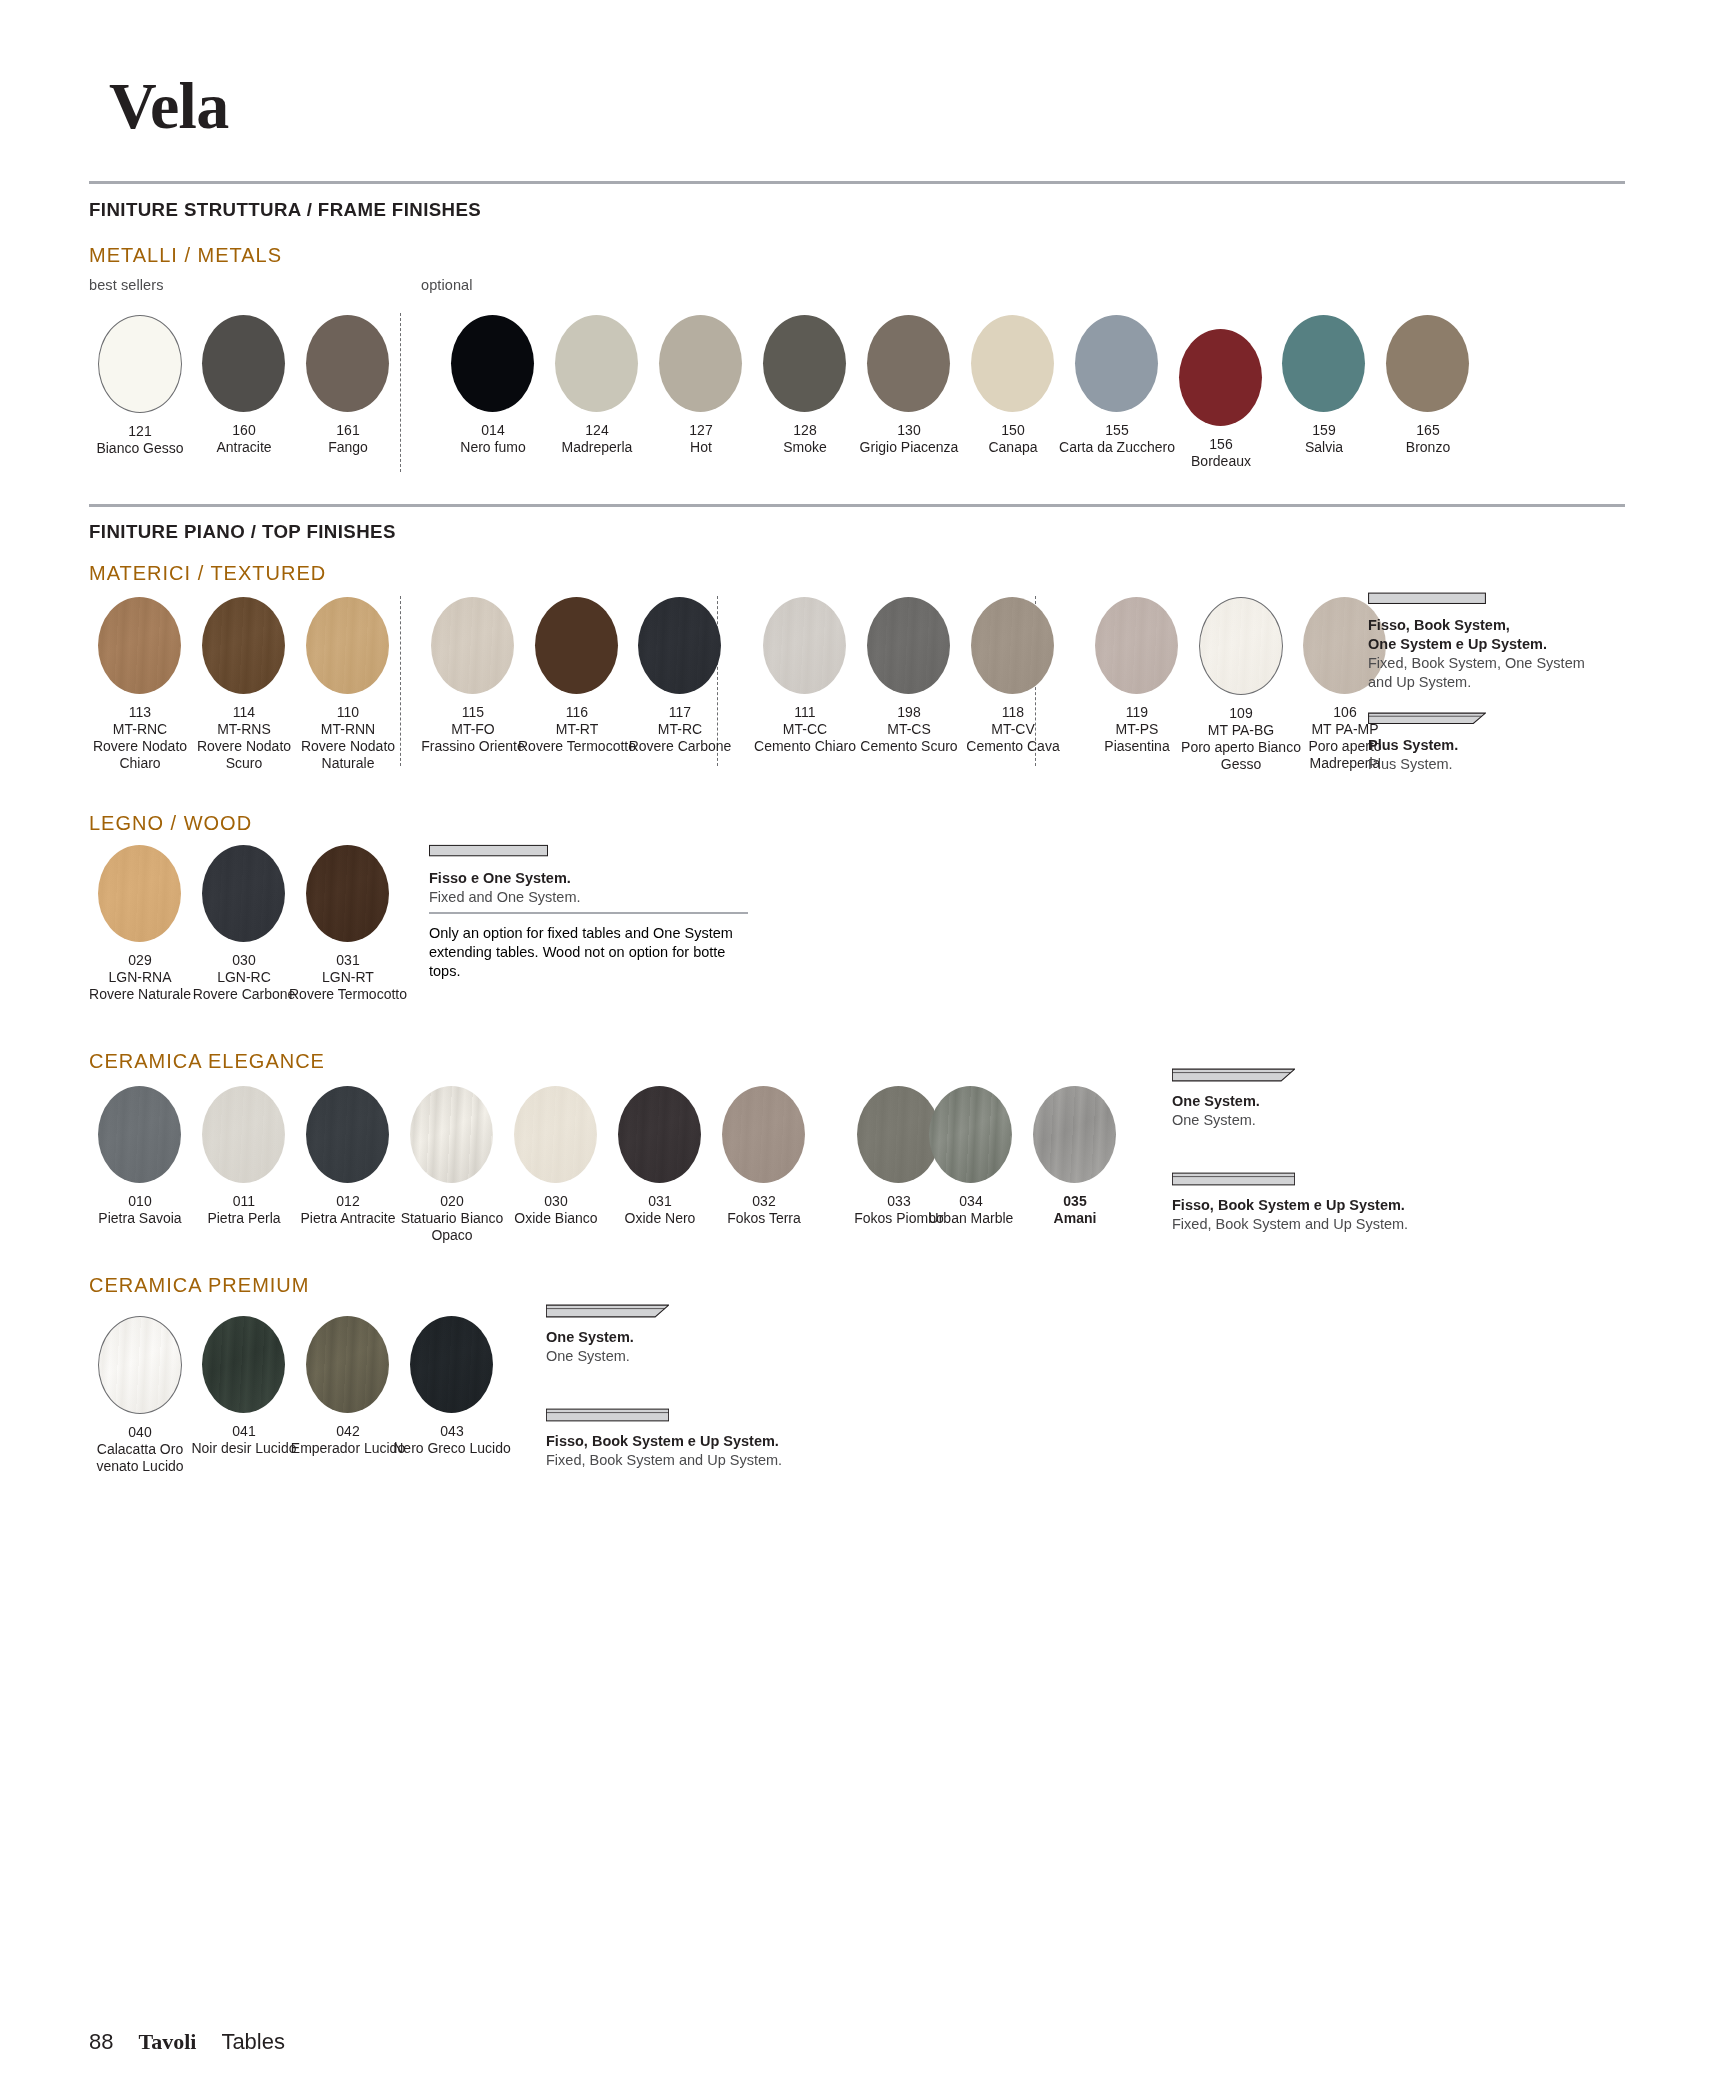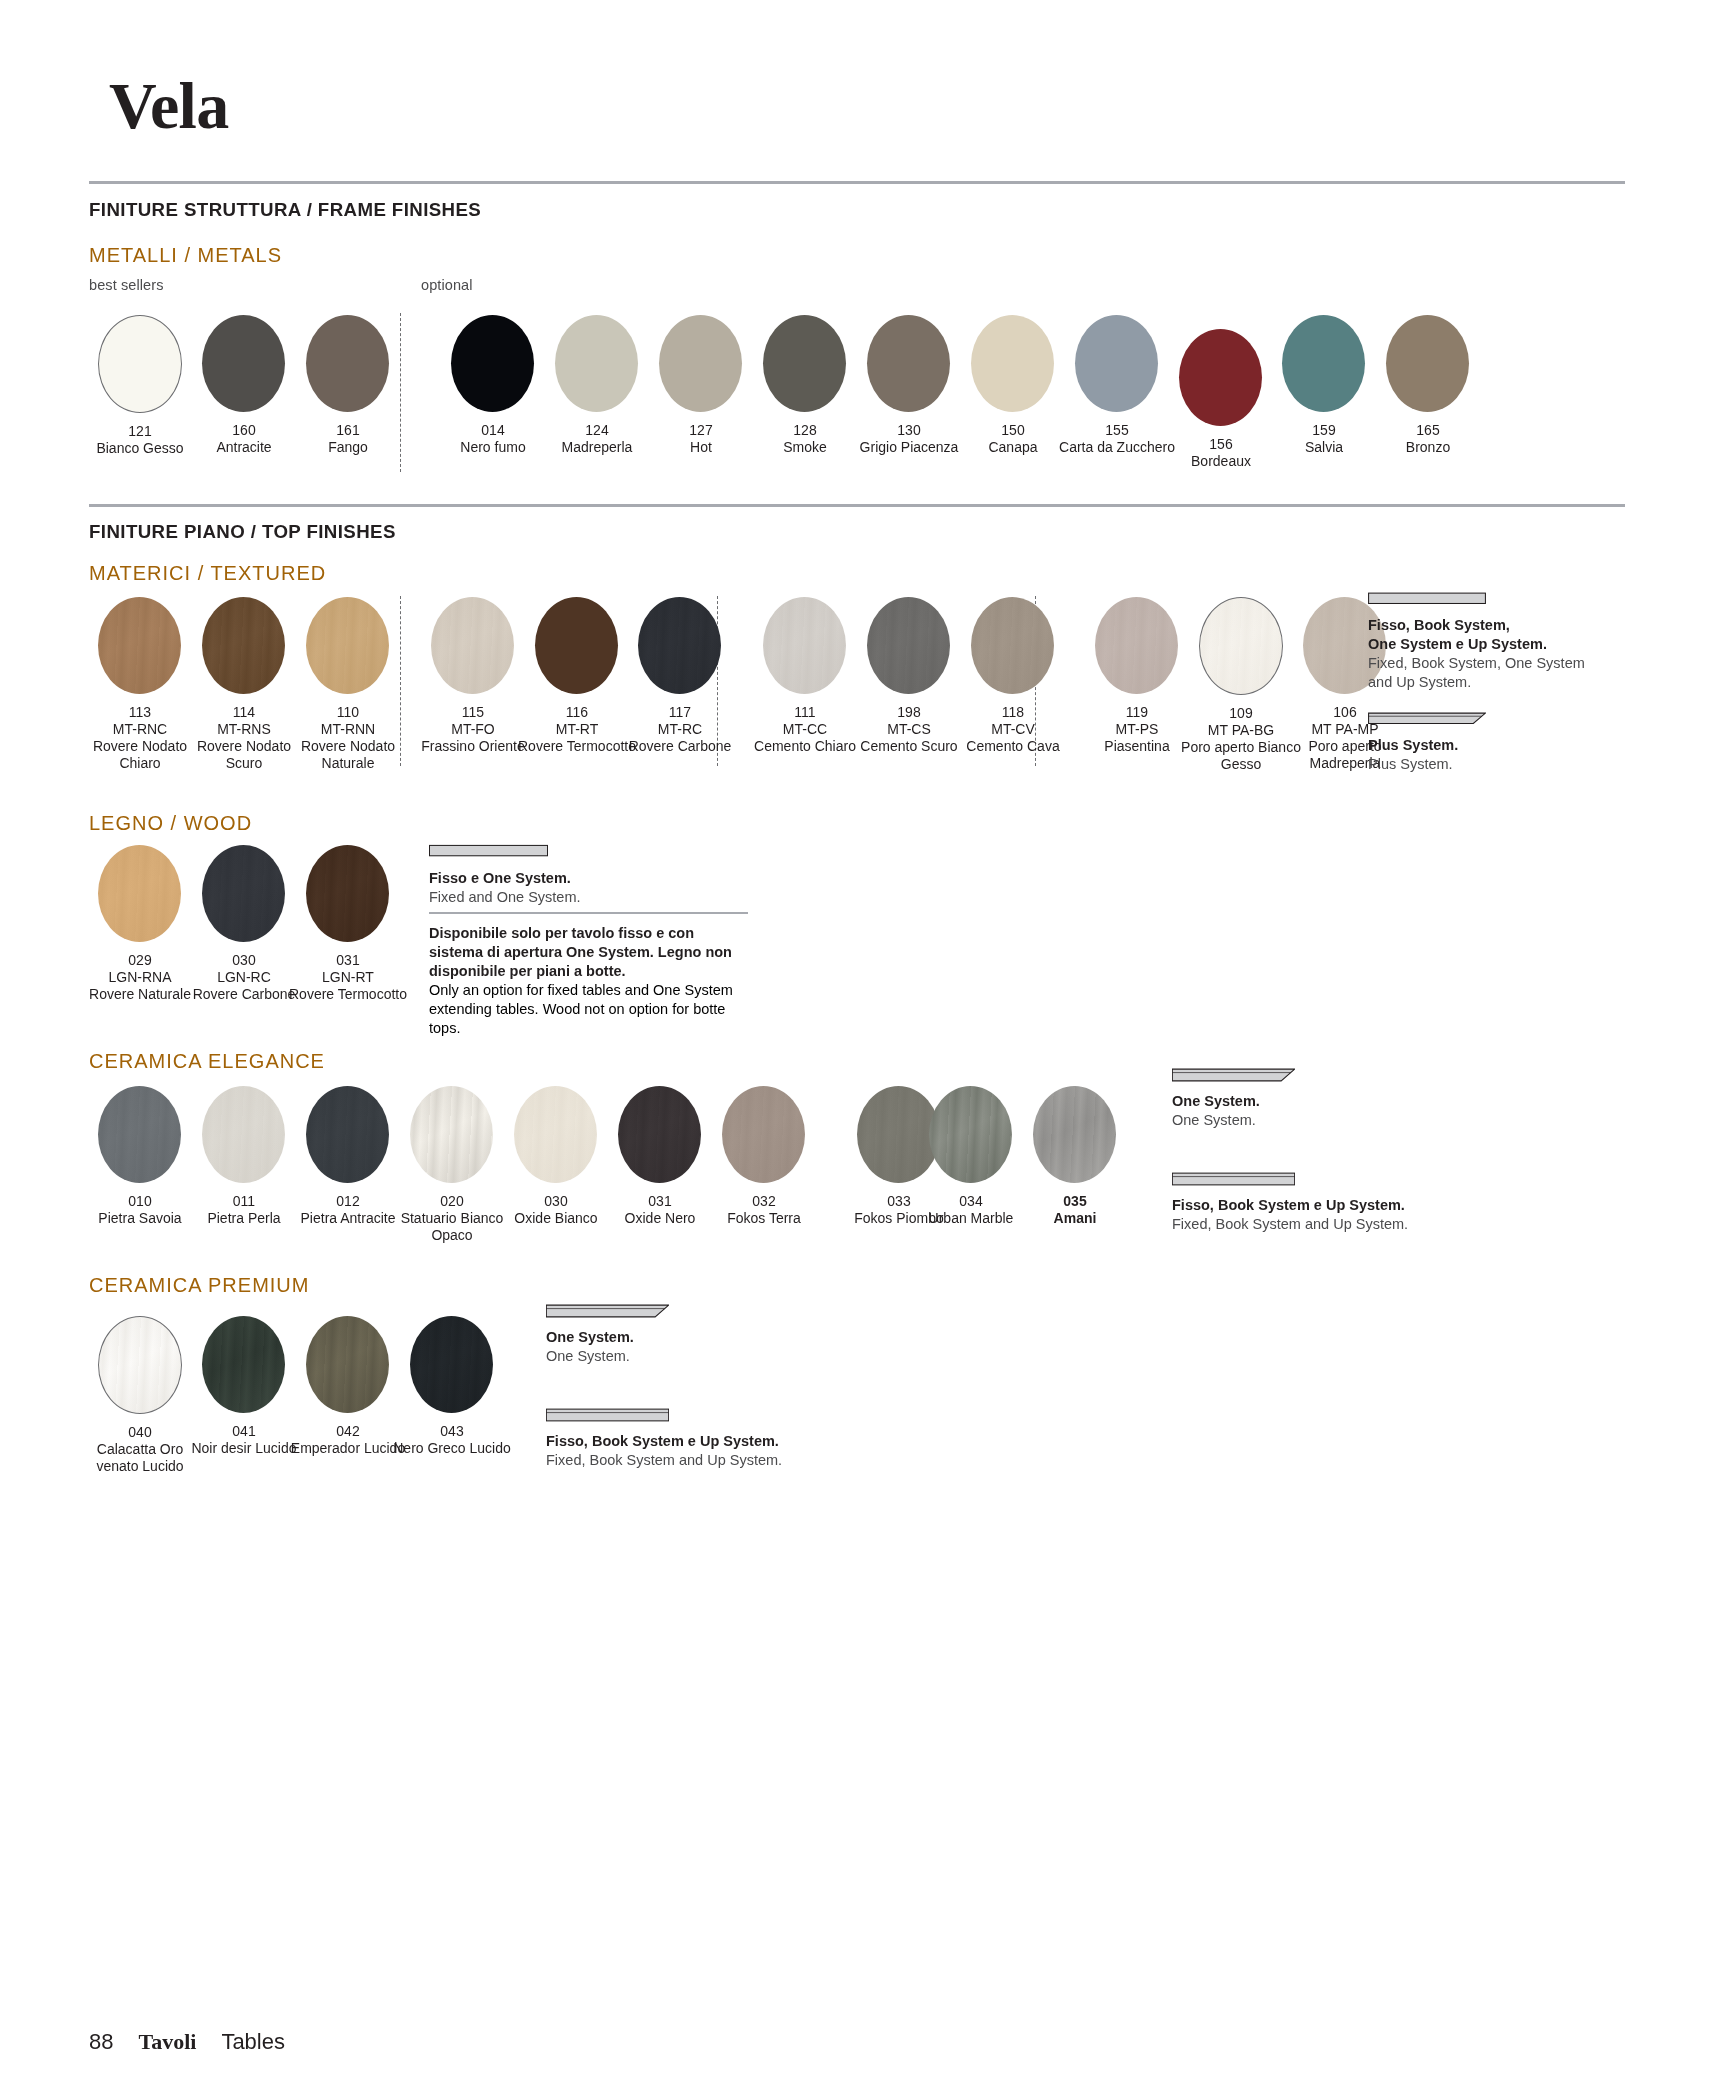--- a/index.html
+++ b/index.html
@@ -415,21 +415,20 @@
 
   <div class="legend" style="left:429px; top:843px; width:319px">
     <div class="bar-wrap">
       <svg width="119" height="15.2" viewBox="0 0 172 22">
         <rect x="0.5" y="3.5" width="171" height="15" fill="#d2d3d5" stroke="#231f20" stroke-width="1.5"></rect>
       </svg>
     </div>
     <div class="ltitle">Fisso e One System.</div>
     <div class="lsub">Fixed and One System.</div>
     <div class="rule-thin" style="position:relative; left:0; top:5.5px; width:319px; margin-bottom:15.2px"></div>
-    <div class="lnote-it">Disponibile solo per tavolo fisso e con sistema di apertura One System. Legno non disponibile per piani a botte.</div>
     <div class="lnote-en">Only an option for fixed tables and One System extending tables. Wood not on option for botte tops.</div>
   </div>
 
   <div class="sub-head" style="top:1050px">CERAMICA ELEGANCE</div>
   <div id="elegance-row" style="position: absolute; left: 0px; top: 0px;">
       <div class="swatch" style="left: 98px; top: 1086px; width: 83px;">
         <div class="chip" style="background: repeating-linear-gradient(93deg, rgba(93, 98, 102, 0) 0px, rgba(93, 98, 102, 0.333) 6.2px, rgba(93, 98, 102, 0) 13px, rgba(93, 98, 102, 0.2) 21px), linear-gradient(155deg, rgba(93, 98, 102, 0.267) 0%, rgba(110, 115, 119, 0) 45%, rgba(93, 98, 102, 0.4) 100%) rgb(110, 115, 119);"></div>
         <div class="caption">
           <span class="code">010</span>
           <span style="display: block;">Pietra Savoia</span>

